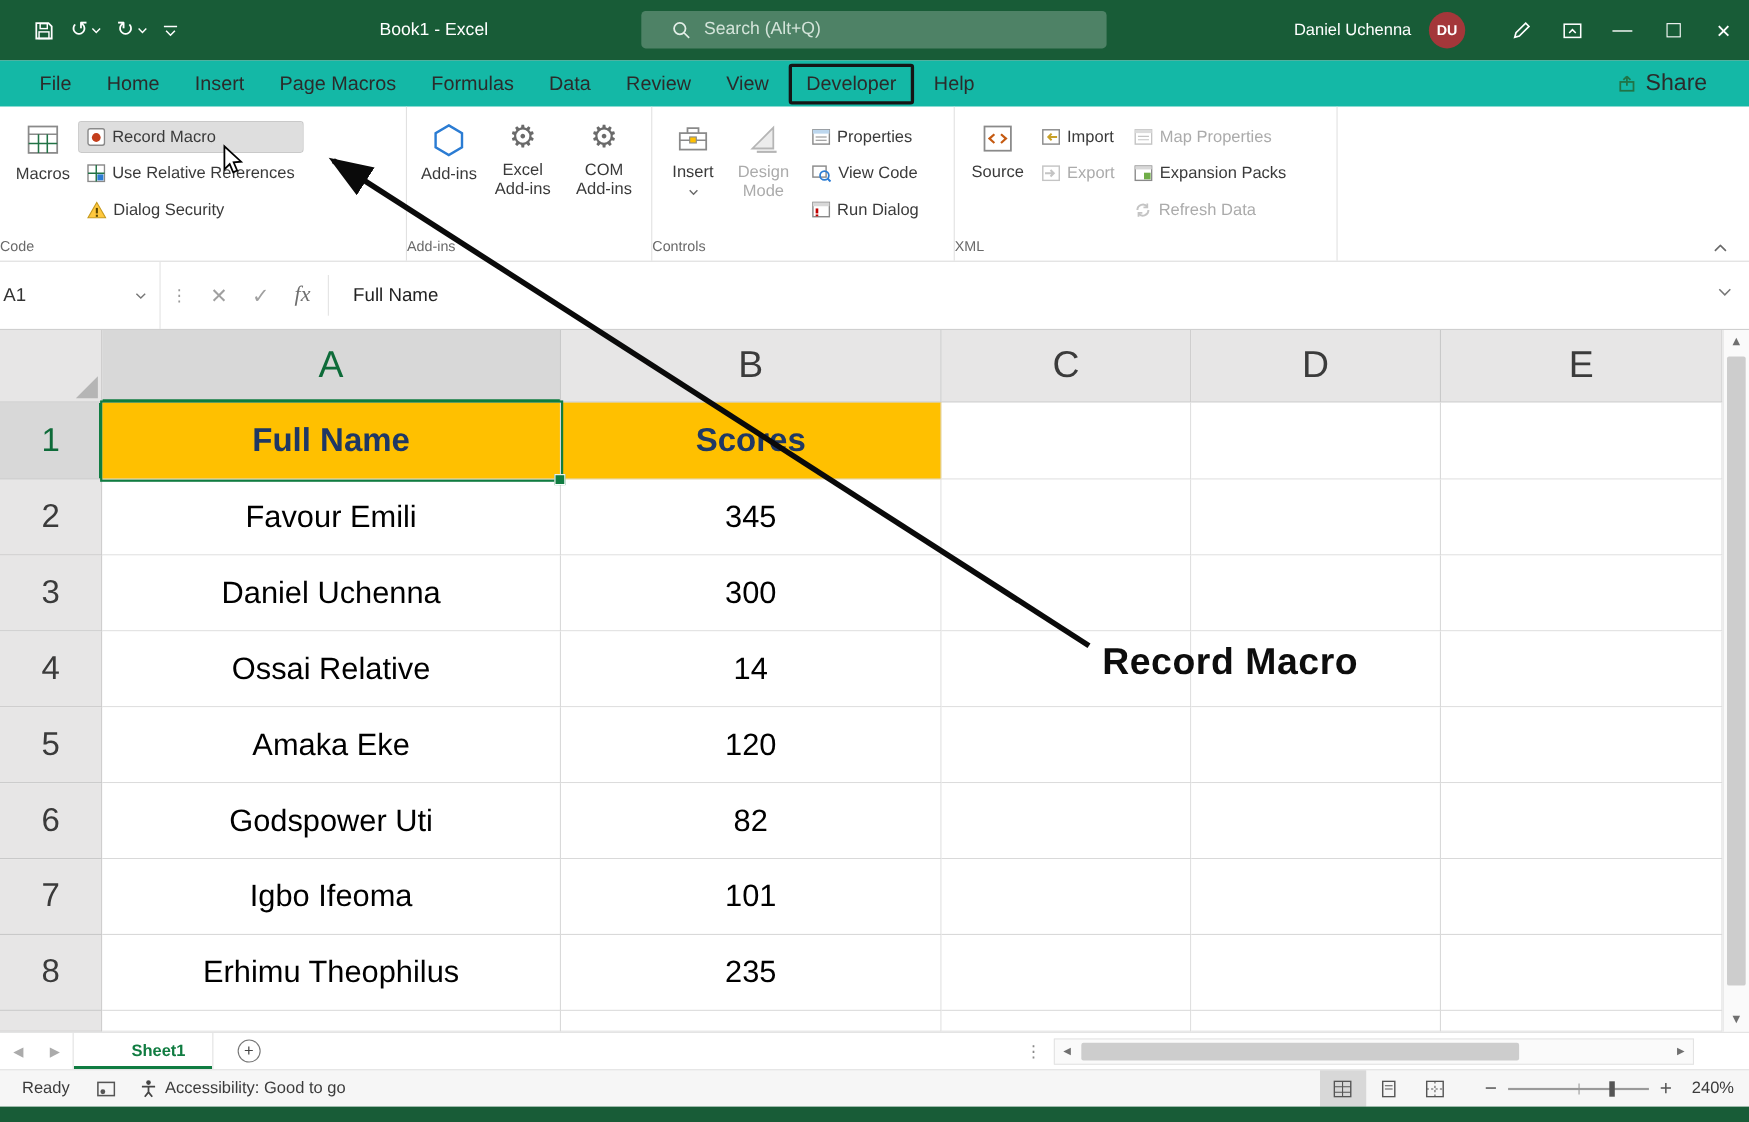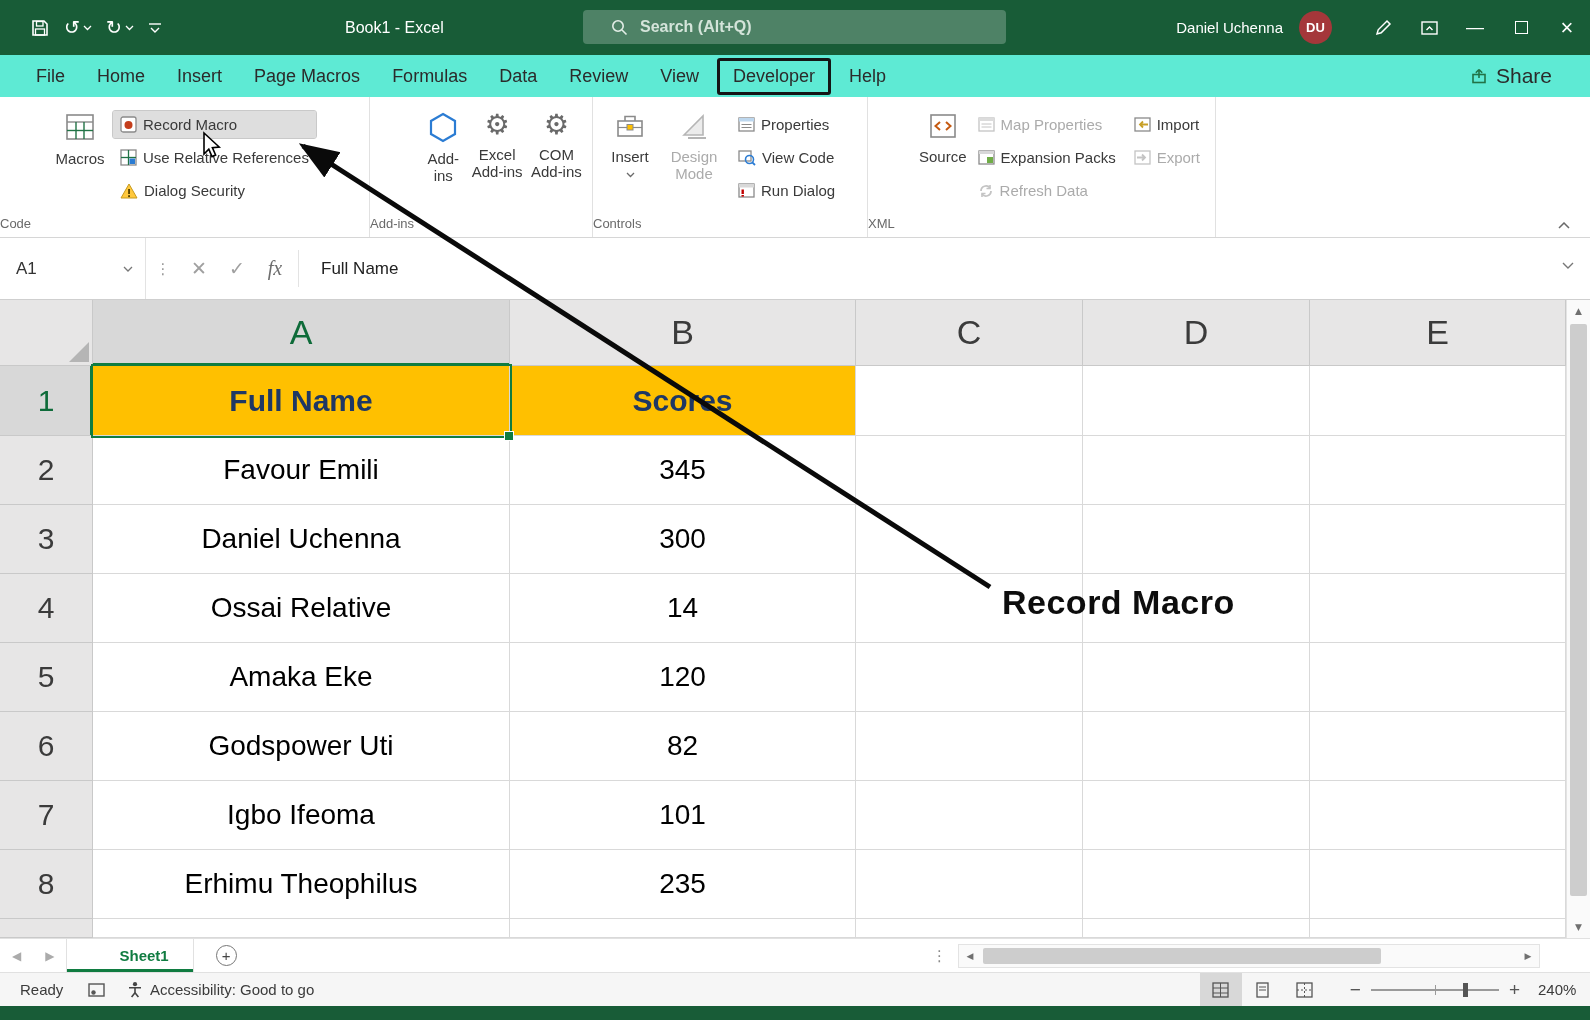--- a/index.html
+++ b/index.html
@@ -7,57 +7,57 @@
   body { font-family:"Liberation Sans", sans-serif; position:relative; background:#fff; color:#333; }
   svg { display:block; }
 
   
   .titlebar { position:absolute; top:0; left:0; width:1590px; height:55px; background:#185C37; display:flex; align-items:center; color:#fff; }
   .qat { display:flex; align-items:center; gap:14px; padding-left:30px; }
   .qat .btn { display:flex; align-items:center; gap:3px; cursor:default; }
   .uglyph { font-family:"DejaVu Sans", sans-serif; font-size:19px; color:#fff; line-height:1; }
   .tb-title { position:absolute; left:345px; top:0; height:55px; display:flex; align-items:center; font-size:16px; color:#fff; }
   .tb-search { position:absolute; left:583px; top:10px; width:423px; height:34px; background:#4E8266; border-radius:4px; display:flex; align-items:center; padding-left:28px; gap:12px; }
-  .tb-search input { background:transparent; border:none; outline:none; color:#E3EEE7; font-size:16px; width:330px; font-family:"Liberation Sans",sans-serif;font-weight:bold; }
+  .tb-search input { background:transparent; border:none; outline:none; color:#E3EEE7; font-size:16px; width:330px; font-family:"Liberation Sans",sans-serif; }
   .tb-search input::placeholder { color:#D4E4DA; opacity:1; }
   .tb-right { position:absolute; right:0; top:0; height:55px; display:flex; align-items:center; gap:0; }
   .tb-user { font-size:15px; color:#fff; margin-right:16px; }
   .avatar { width:33px; height:33px; border-radius:50%; background:#A4373A; color:#fff; font-size:13px; font-weight:bold; display:flex; align-items:center; justify-content:center; margin-right:28px; }
   .tb-ic { width:46px; height:55px; display:flex; align-items:center; justify-content:center; }
   .win-min { font-size:18px; color:#fff; }
   .win-max { width:13px; height:13px; border:1.5px solid #fff; }
   .win-close { font-size:22px; color:#fff; }
 
   
-  .tabsrow { position:absolute; top:55px; left:0; width:1590px; height:42px; background:#5eead4; display:flex; align-items:center; padding-left:20px; }
+  .tabsrow { position:absolute; top:55px; left:0; width:1590px; height:42px; background:#14b8a6; display:flex; align-items:center; padding-left:20px; }
   .rtab { font-size:18px; color:#2b2b2b; padding:8px 16px; white-space:nowrap; }
   .rtab.active { border:3px solid #151515; border-radius:3px; padding:5px 13px; margin:0 2px; }
   .share { position:absolute; right:38px; top:0; height:42px; display:flex; align-items:center; gap:8px; font-size:21px; color:#2b2b2b; }
 
   
   .ribbon { position:absolute; top:97px; left:0; width:1590px; height:141px; background:#fff; border-bottom:1px solid #D6D6D6; display:flex; }
   .rgroup { position:relative; height:100%; border-right:1px solid #E1E1E1; }
   .g-code { width:370px; } .g-addins { width:223px; } .g-controls { width:275px; } .g-xml { width:348px; }
   .g-rest { flex:1; border-right:none; }
   .gname { position:absolute; bottom:6px; left:0; width:100%; text-align:left; font-size:13px; color:#696969; }
   .gbody { display:flex; padding:6px 8px 0 10px; gap:4px; }
   .bigbtn { display:flex; flex-direction:column; align-items:center; padding-top:8px; gap:7px; }
   .bigbtn .blabel { font-size:15px; color:#3a3a3a; text-align:center; line-height:1.15; }
   .bigbtn.disabled .blabel { color:#ABABAB; }
-  .w56{width:58px;margin-left:41px;} .w64{width:66px;} .w70{width:72px;} .w50{width:54px;}
+  .w56{width:58px;} .w64{width:66px;} .w70{width:72px;} .w50{width:54px;}
   .scol { display:flex; flex-direction:column; padding-top:8px; gap:6px; }
   .sbtn { display:flex; align-items:center; gap:6px; height:27px; padding:0 7px; white-space:nowrap; border-radius:2px; }
   .sbtn span { font-size:15px; color:#3a3a3a; }
   .sbtn.hl { background:#DEDEDE; outline:1px solid #C9C9C9; }
   .sbtn.disabled span { color:#ABABAB; }
   .collapse { position:absolute; right:20px; bottom:8px; }
 
   
   .fbar { position:absolute; top:238px; left:0; width:1590px; height:62px; background:#fff; border-bottom:1px solid #CFCFCF; display:flex; align-items:center; }
-  .namebox { width:146px; height:100%; border-right:1px solid #E3E3E3; display:flex; align-items:center; justify-content:space-between; padding:0 12px 0 16px; font-size:17px; color:#333; }
+  .namebox { width:146px; height:100%; border-right:1px solid #E3E3E3; display:flex; align-items:center; justify-content:space-between; padding:0 12px 0 3px; font-size:17px; color:#333; }
   .fsplit { width:34px; text-align:center; color:#9a9a9a; font-size:15px; font-family:"DejaVu Sans",sans-serif; }
   .fbtn { width:38px; height:100%; display:flex; align-items:center; justify-content:center; font-size:19px; color:#A0A0A0; }
   .fx { font-family:"Liberation Serif", serif; font-style:italic; font-size:20px; color:#6e6e6e; }
   .fdiv { width:1px; height:60%; background:#E3E3E3; margin:0 4px; }
   .ftext { font-size:17px; color:#222; padding-left:18px; }
   .fchev { position:absolute; right:16px; top:24px; }
 
   
   .grid { position:absolute; top:300px; left:0; width:1566px; height:638px; background:#fff; overflow:hidden; }
   .colheads { display:flex; height:66px; }
@@ -321,20 +321,36 @@
   <div class="rgroup g-xml">
     <div class="gbody">
       <div class="bigbtn w56">
         <svg width="30" height="30">
             <rect x="3" y="4" width="24" height="22" fill="#fff" stroke="#8a8a8a" stroke-width="1.6"></rect>
             <path d="M12 11 l-4.5 4 l4.5 4 M18 11 l4.5 4 l-4.5 4" stroke="#C55A11" fill="none" stroke-width="2"></path>
           </svg>
         <span class="blabel">Source</span>
       </div>
       <div class="scol">
+        <div class="sbtn">
+          <svg width="17" height="15">
+              <rect x="1" y="1" width="15" height="13" fill="#fff" stroke="#8a8a8a" stroke-width="1.3"></rect>
+              <path d="M14 7.5 h-8 M9 4.5 l-3 3 l3 3" stroke="#C8A028" fill="none" stroke-width="1.8"></path>
+            </svg>
+          <span>Import</span>
+        </div>
+        <div class="sbtn disabled">
+          <svg width="17" height="15">
+              <rect x="1" y="1" width="15" height="13" fill="#fff" stroke="#C4C4C4" stroke-width="1.3"></rect>
+              <path d="M3 7.5 h8 M8 4.5 l3 3 l-3 3" stroke="#C4C4C4" fill="none" stroke-width="1.8"></path>
+            </svg>
+          <span>Export</span>
+        </div>
+      </div>
+      <div class="scol">
         <div class="sbtn disabled">
           <svg width="17" height="15">
               <rect x="1" y="1" width="15" height="13" fill="#fff" stroke="#C4C4C4" stroke-width="1.3"></rect>
               <rect x="1" y="1" width="15" height="3" fill="#DCDCDC"></rect>
               <line x1="3.5" y1="7" x2="13.5" y2="7" stroke="#C4C4C4"></line>
               <line x1="3.5" y1="10" x2="13.5" y2="10" stroke="#C4C4C4"></line>
             </svg>
           <span>Map Properties</span>
         </div>
         <div class="sbtn">
@@ -345,36 +361,20 @@
             </svg>
           <span>Expansion Packs</span>
         </div>
         <div class="sbtn disabled">
           <svg width="16" height="16">
               <path d="M3 8 a5 5 0 0 1 9-3 M13 8 a5 5 0 0 1 -9 3" fill="none" stroke="#C4C4C4" stroke-width="1.8"></path>
               <path d="M12 2 v3.5 h-3.5" fill="none" stroke="#C4C4C4" stroke-width="1.6"></path>
               <path d="M4 14 v-3.5 h3.5" fill="none" stroke="#C4C4C4" stroke-width="1.6"></path>
             </svg>
           <span>Refresh Data</span>
-        </div>
-      </div>
-      <div class="scol">
-        <div class="sbtn">
-          <svg width="17" height="15">
-              <rect x="1" y="1" width="15" height="13" fill="#fff" stroke="#8a8a8a" stroke-width="1.3"></rect>
-              <path d="M14 7.5 h-8 M9 4.5 l-3 3 l3 3" stroke="#C8A028" fill="none" stroke-width="1.8"></path>
-            </svg>
-          <span>Import</span>
-        </div>
-        <div class="sbtn disabled">
-          <svg width="17" height="15">
-              <rect x="1" y="1" width="15" height="13" fill="#fff" stroke="#C4C4C4" stroke-width="1.3"></rect>
-              <path d="M3 7.5 h8 M8 4.5 l3 3 l-3 3" stroke="#C4C4C4" fill="none" stroke-width="1.8"></path>
-            </svg>
-          <span>Export</span>
         </div>
       </div>
     </div>
     <div class="gname">XML</div>
   </div>
 
   <div class="rgroup g-rest">
     <div class="collapse">
       <svg width="12" height="7">
           <path d="M1 6 L6 1 L11 6" stroke="#6a6a6a" stroke-width="1.5" fill="none"></path>

